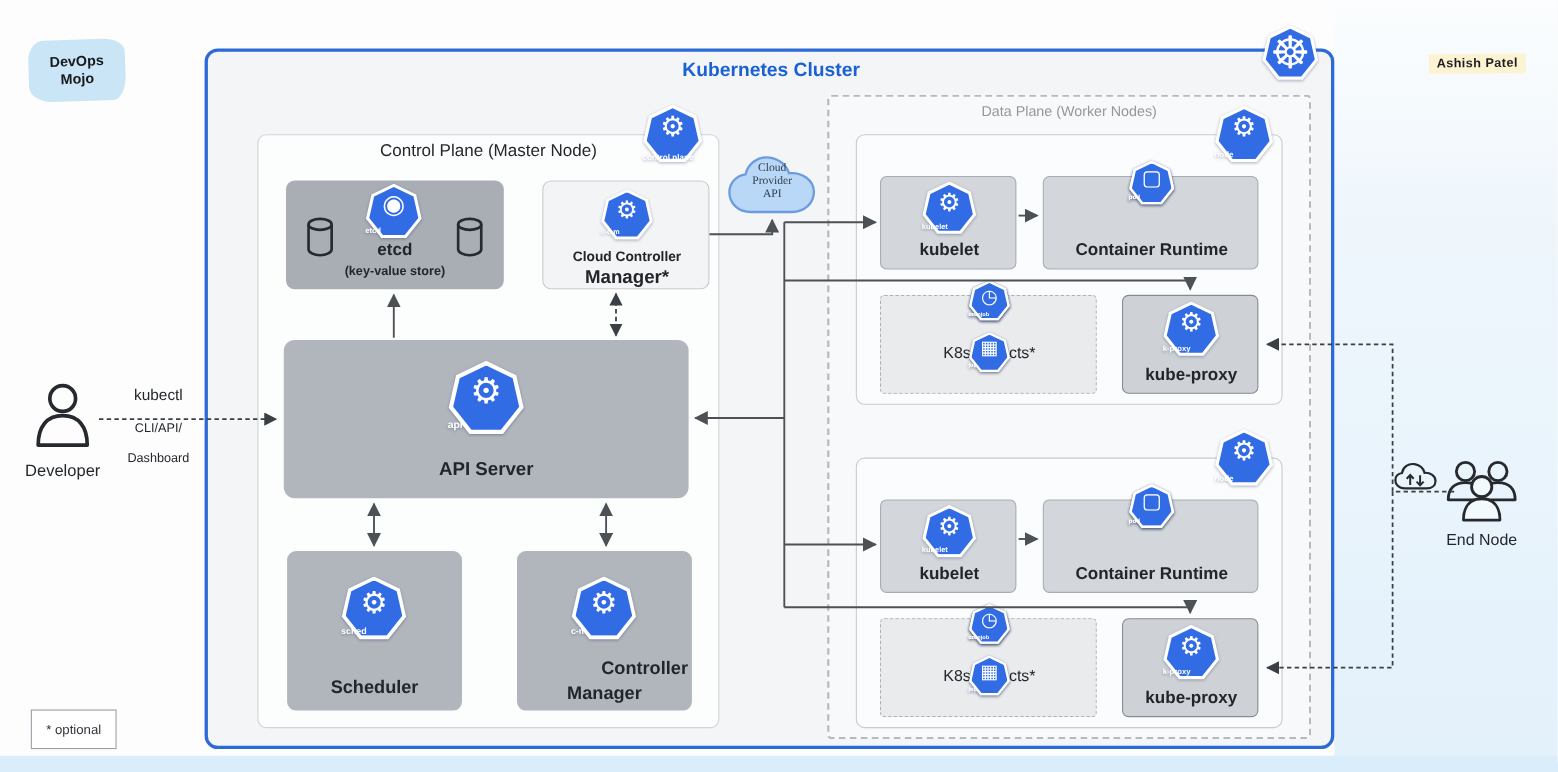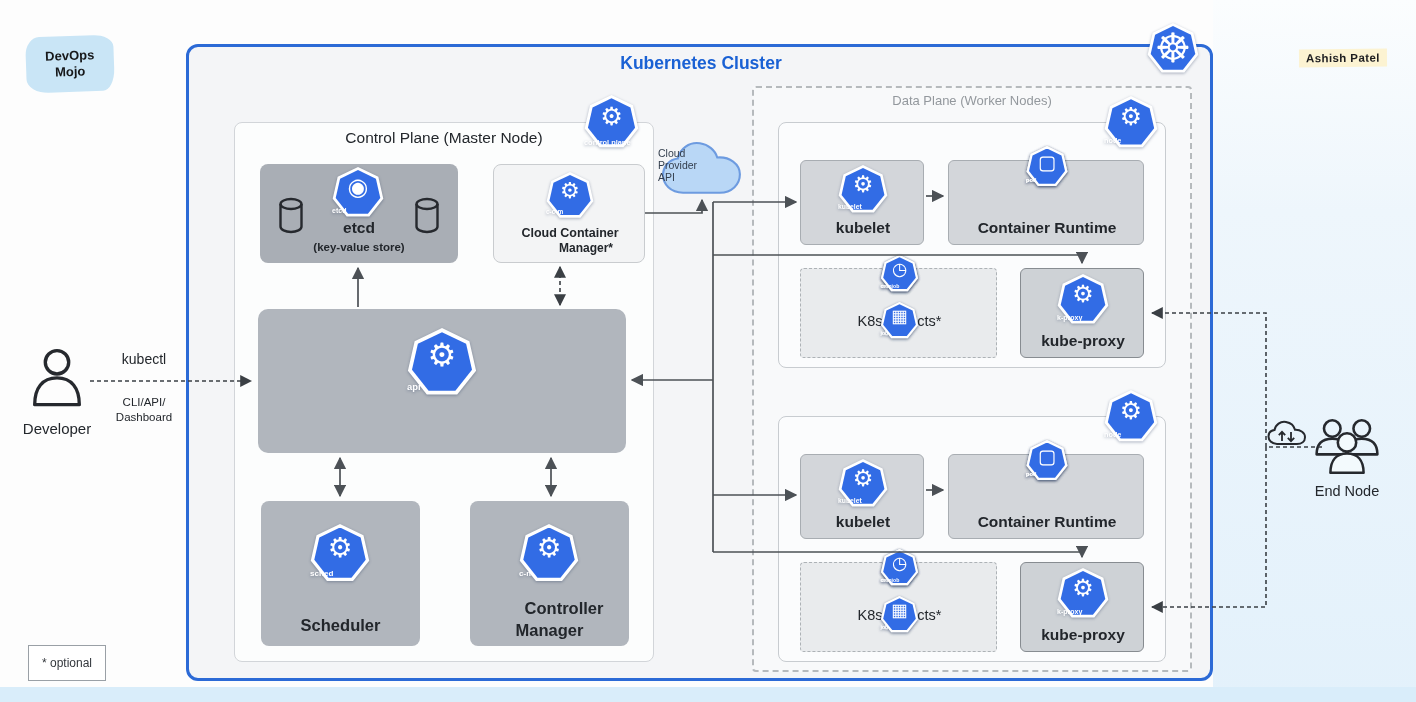--- a/index.html
+++ b/index.html
@@ -56,22 +56,22 @@
   .hept .glyph{position:absolute;left:0;right:0;top:16%;text-align:center;color:#fff;
     font-size:.46em;line-height:1;}
   .hept .ilabel{position:absolute;left:0;right:0;bottom:9%;color:#fff;
     font-weight:bold;font-size:.135em;line-height:1.05;}
   .icon-helm .glyph{font-size:.78em;top:9%;}
   .icon-control_plane .ilabel{bottom:6%;}
   .row{position:absolute;display:flex;justify-content:center;align-items:center;}
   .row .hept{position:relative;}
   .overlay{position:absolute;left:0;top:0;z-index:60;pointer-events:none;}
   .cloudwrap{left:652px;top:138px;width:100px;height:60px;}
-  .cloudtxt{position:absolute;left:0;top:9px;width:88px;
-    font-size:10.5px;line-height:1.15;color:#333e4d;}
+  .cloudtxt{position:absolute;left:0;top:9px;width:88px;text-align:center;
+    font-size:10.5px;line-height:1.15;color:#333e4d;font-family:Liberation Serif, serif;}
   .z2{z-index:2;} .z3{z-index:3;}
 </style>
 </head>
 <body>
 
 <div class="abs bg-right"></div>
 <div class="abs bg-bottom"></div>
 
 <div class="abs sticky">
   <span>DevOps</span>
@@ -115,62 +115,63 @@
   <div class="lbl" style="left:0;top:77px;width:198px;font-size:11.5px;">(key-value store)</div>
 </div>
 
 <div class="abs ccm-box z2">
   <div style="left: 52px; top: 7px; width: 48px; height: 48px; font-size: 48px; position: absolute;" class="hept icon-ccm">
       <span class="shell"></span>
       <span class="core"></span>
       <span class="glyph">⚙</span>
       <span class="ilabel">c-c-m</span>
     </div>
-  <div class="lbl" style="left:0;top:61px;width:152px;font-size:12.5px;">Cloud Container</div>
-  <div class="lbl" style="left:16px;top:77px;width:152px;font-size:12px;">Manager*</div>
+  <div class="lbl" style="left:0;top:61px;width:152px;font-size:12.5px;">Cloud Controller</div>
+  <div class="lbl" style="left:0;top:77px;width:152px;font-size:17px;">Manager*</div>
 </div>
 
 <div class="abs cloudwrap z2">
   <svg width="100" height="60" viewBox="0 0 80 57">
     <path d="M22 52 C10 52 3 44 3 35 C3 27 9 20.5 17 19.5 C19 10 28 3.5 38 5 C46 6.2 52.5 11.5 54.5 18.5 C66 17.5 76 24.5 76 34.5 C76 44.5 68 52 57 52 Z" fill="#b9d7f6" stroke="#6d9be0" stroke-width="2"></path>
   </svg>
   <div class="cloudtxt" style="left:6px;">
     <div>Cloud</div>
     <div>Provider</div>
     <div>API</div>
   </div>
 </div>
 
 <div class="abs api-box graybox z2">
   <div style="left: 149px; top: 19px; width: 70px; height: 70px; font-size: 70px; position: absolute;" class="hept icon-api">
       <span class="shell"></span>
       <span class="core"></span>
       <span class="glyph">⚙</span>
       <span class="ilabel">api</span>
     </div>
+  <div class="lbl" style="left:0;top:108px;width:368px;font-size:17px;">API Server</div>
 </div>
 
 <div class="abs sched-box graybox z2">
   <div style="left: 49px; top: 23px; width: 60px; height: 60px; font-size: 60px; position: absolute;" class="hept icon-sched">
       <span class="shell"></span>
       <span class="core"></span>
       <span class="glyph">⚙</span>
       <span class="ilabel">sched</span>
     </div>
   <div class="lbl" style="left:0;top:115px;width:159px;font-size:16.5px;">Scheduler</div>
 </div>
 
 <div class="abs cmgr-box graybox z2">
   <div style="left: 49px; top: 23px; width: 60px; height: 60px; font-size: 60px; position: absolute;" class="hept icon-cm">
       <span class="shell"></span>
       <span class="core"></span>
       <span class="glyph">⚙</span>
       <span class="ilabel">c-m</span>
     </div>
-  <div class="lbl" style="left:0;top:98px;width:188px;font-size:16.5px;">Controller</div>
+  <div class="lbl" style="left:0;top:98px;width:188px;font-size:16.5px;padding-left:22px;">Controller</div>
   <div class="lbl" style="left:0;top:120px;width:159px;font-size:16.5px;">Manager</div>
 </div>
 
 <div class="abs dp-panel"></div>
 <div class="abs dp-title ctr bold">Data Plane (Worker Nodes)</div>
 
 <div class="abs worker z2" style="top:122px;"></div>
 <div class="abs lbl" style="left:778px;top:129px;width:388px;font-size:15.5px;">Worker Node 1</div>
 <div class="abs z3 hept icon-node" style="left: 1104px; top: 96px; width: 54px; height: 54px; font-size: 54px; position: absolute;">
     <span class="shell"></span>
@@ -357,21 +358,21 @@
     </div>
   <div class="lbl" style="left:0;top:63px;width:124px;font-size:15.5px;">kube-proxy</div>
 </div>
 
 <svg class="abs" style="left:28px;top:346px;" width="58" height="66" viewBox="0 0 52 58">
   <circle cx="26" cy="14" r="10.5" fill="none" stroke="#26292e" stroke-width="3"></circle>
   <path d="M6 52 C6 37 13 28 26 28 C39 28 46 37 46 52 Z" fill="none" stroke="#26292e" stroke-width="3" stroke-linejoin="round"></path>
 </svg>
 <div class="abs ctr" style="left:7px;top:420px;width:100px;font-size:15px;">Developer</div>
 <div class="abs ctr" style="left:100px;top:351px;width:88px;font-size:14px;">kubectl</div>
-<div class="abs ctr" style="left:100px;top:396px;width:88px;font-size:11.5px;">CLI/API/</div>
+<div class="abs ctr" style="left:100px;top:384px;width:88px;font-size:11.5px;">CLI/API/</div>
 <div class="abs ctr" style="left:100px;top:411px;width:88px;font-size:11.5px;">Dashboard</div>
 
 <svg class="abs" style="left:1312px;top:416px;" width="70" height="62" viewBox="0 0 76 64">
   <g fill="none" stroke="#26292e" stroke-width="2.8" stroke-linejoin="round">
     <circle cx="22" cy="12" r="9"></circle>
     <path d="M5 40 C5 29 11 23 22 23 C33 23 39 29 39 40 Z"></path>
     <circle cx="54" cy="12" r="9"></circle>
     <path d="M37 40 C37 29 43 23 54 23 C65 23 71 29 71 40 Z"></path>
     <circle cx="38" cy="27" r="10" fill="#f3fafd"></circle>
     <path d="M20 60 C20 46 27 39 38 39 C49 39 56 46 56 60 Z" fill="#f3fafd"></path>

